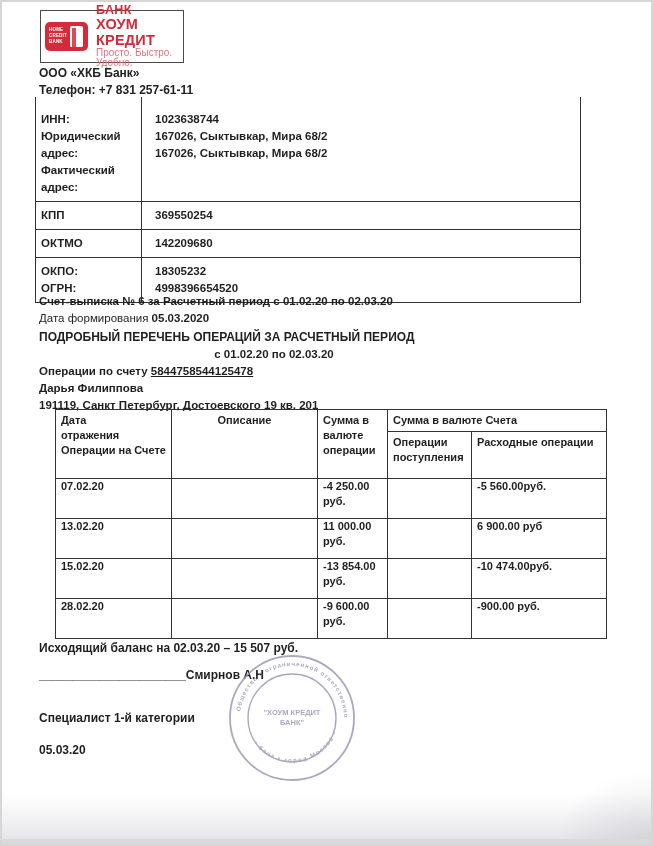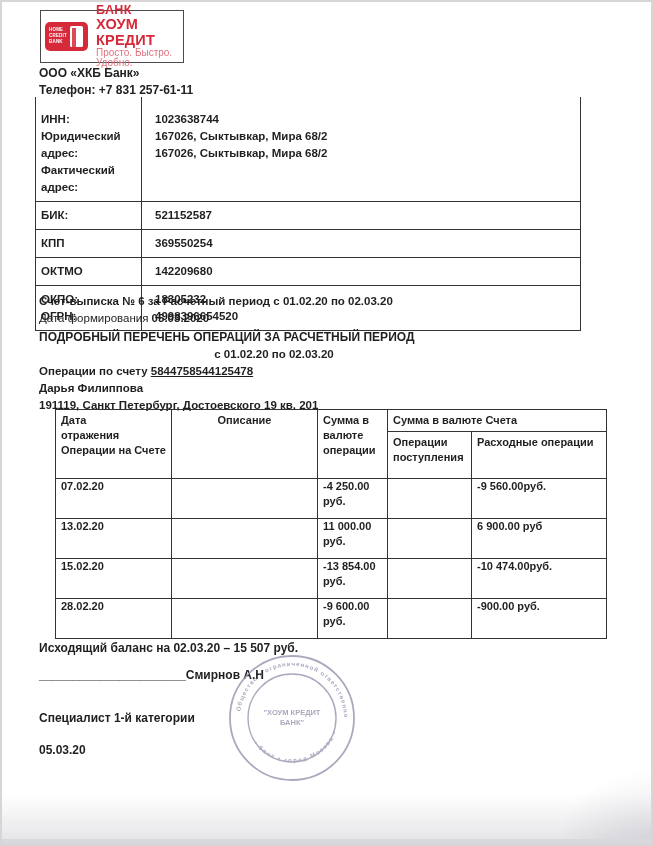--- a/index.html
+++ b/index.html
@@ -90,24 +90,20 @@
       <div class="icell-label">
         <div>ИНН:</div>
         <div>Юридический адрес:</div>
         <div>Фактический адрес:</div>
       </div>
       <div class="icell-value">
         <div>1023638744</div>
         <div>167026, Сыктывкар, Мира 68/2</div>
         <div>167026, Сыктывкар, Мира 68/2</div>
       </div>
-    </div>
-    <div class="irow r-bik">
-      <div class="icell-label">БИК:</div>
-      <div class="icell-value">521152587</div>
     </div>
     <div class="irow r-kpp">
       <div class="icell-label">КПП</div>
       <div class="icell-value">369550254</div>
     </div>
     <div class="irow r-oktmo">
       <div class="icell-label">ОКТМО</div>
       <div class="icell-value">142209680</div>
     </div>
     <div class="irow r-okpo">
@@ -159,21 +155,21 @@
       <th>Операции
 поступления</th>
       <th>Расходные операции</th>
     </tr>
     <tr class="datarow">
       <td>07.02.20</td>
       <td></td>
       <td>-4 250.00
 руб.</td>
       <td></td>
-      <td>-9 560.00руб.</td>
+      <td>-5 560.00руб.</td>
     </tr>
     <tr class="datarow">
       <td>13.02.20</td>
       <td></td>
       <td>11 000.00
 руб.</td>
       <td></td>
       <td>6 900.00 руб</td>
     </tr>
     <tr class="datarow">

